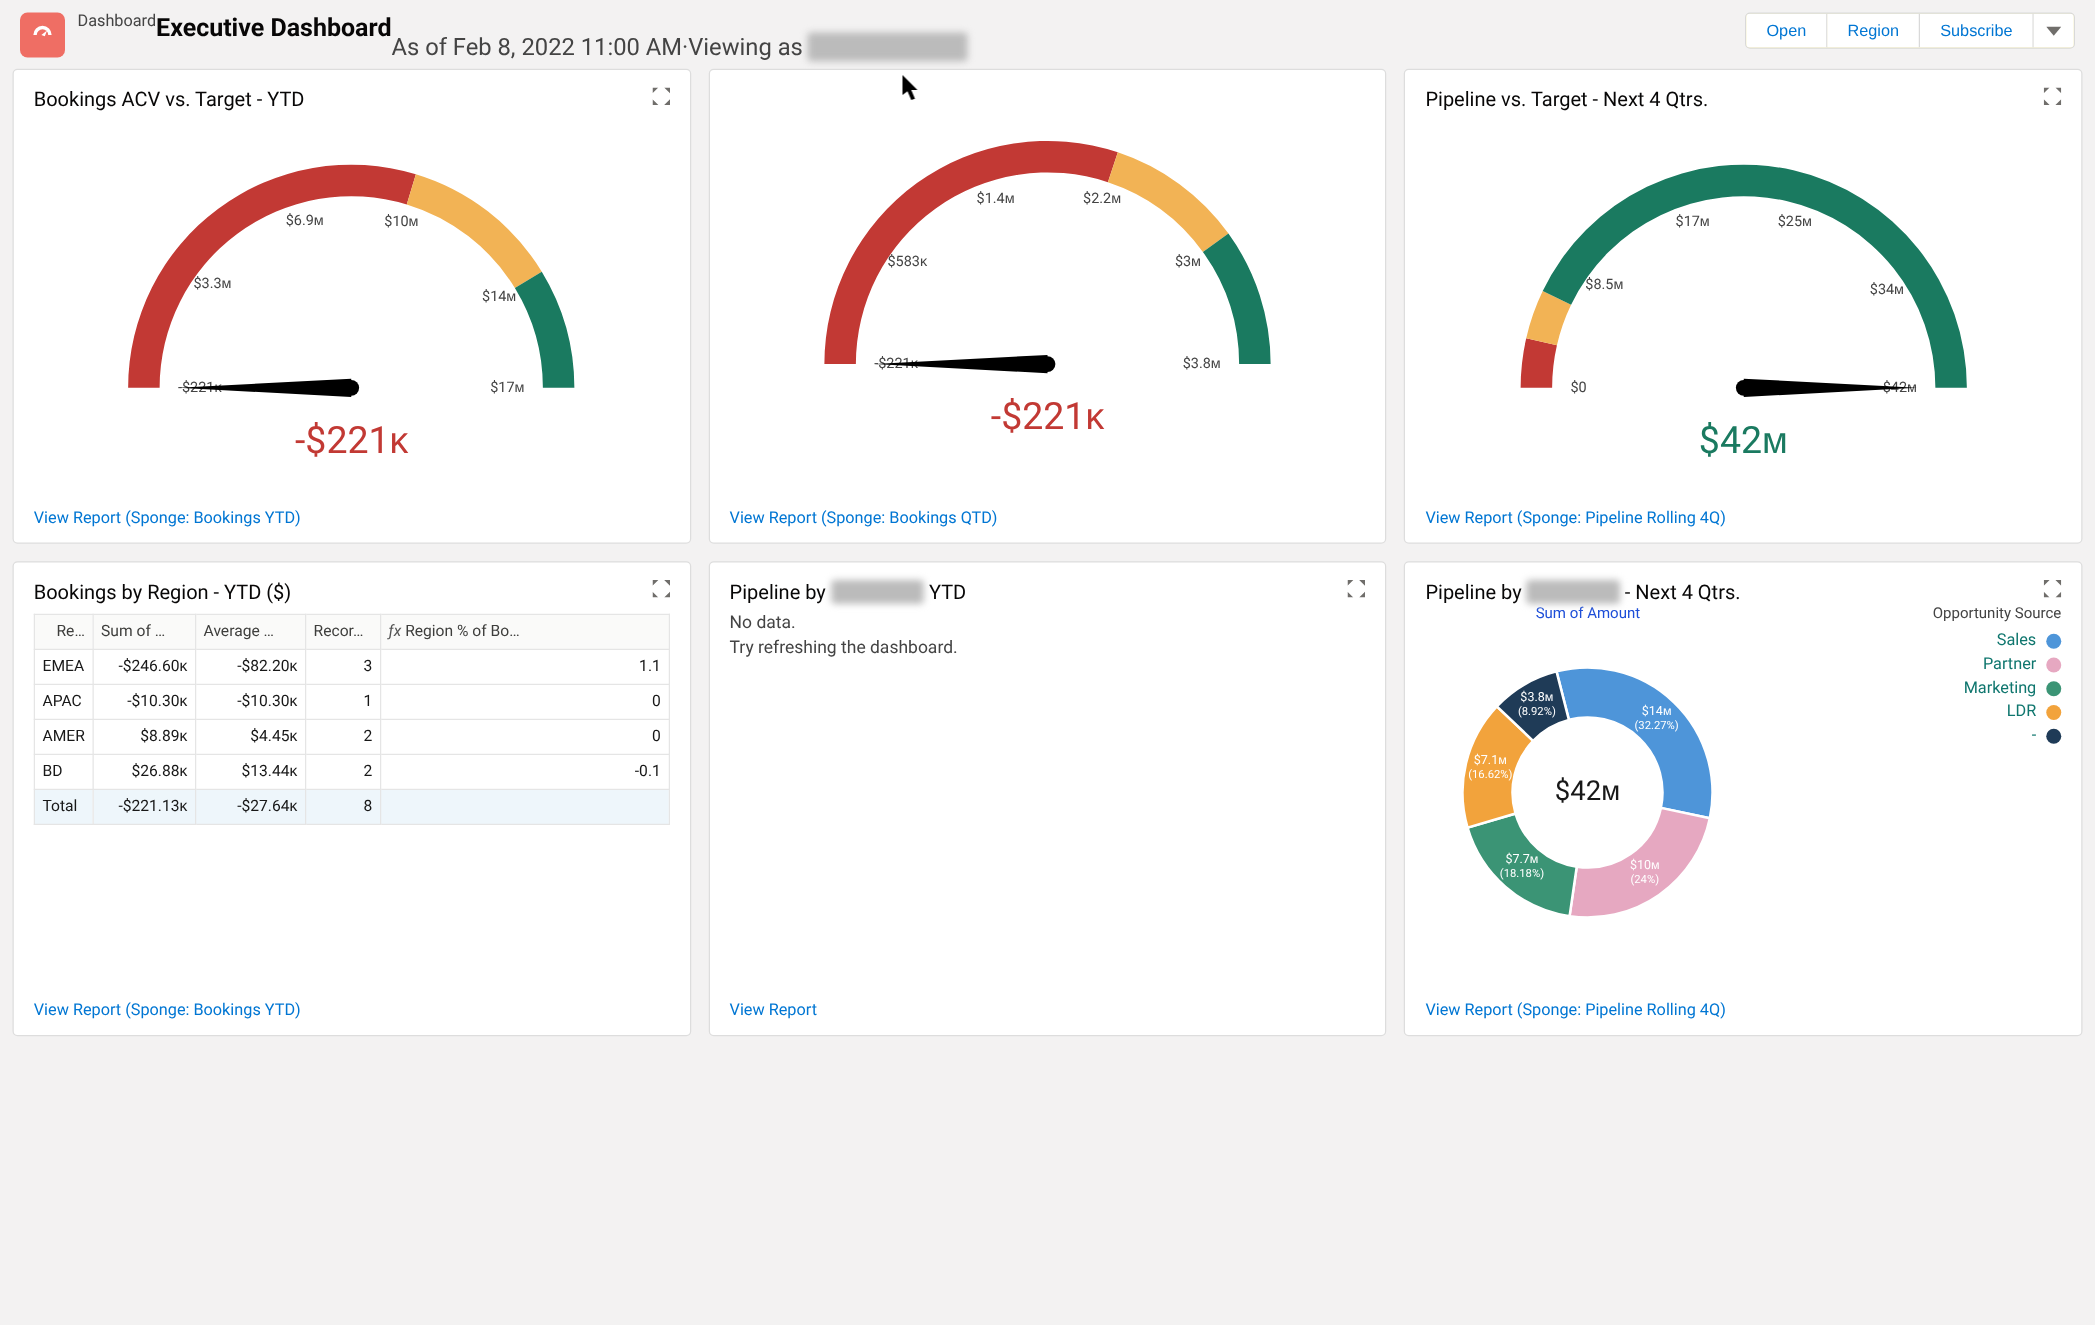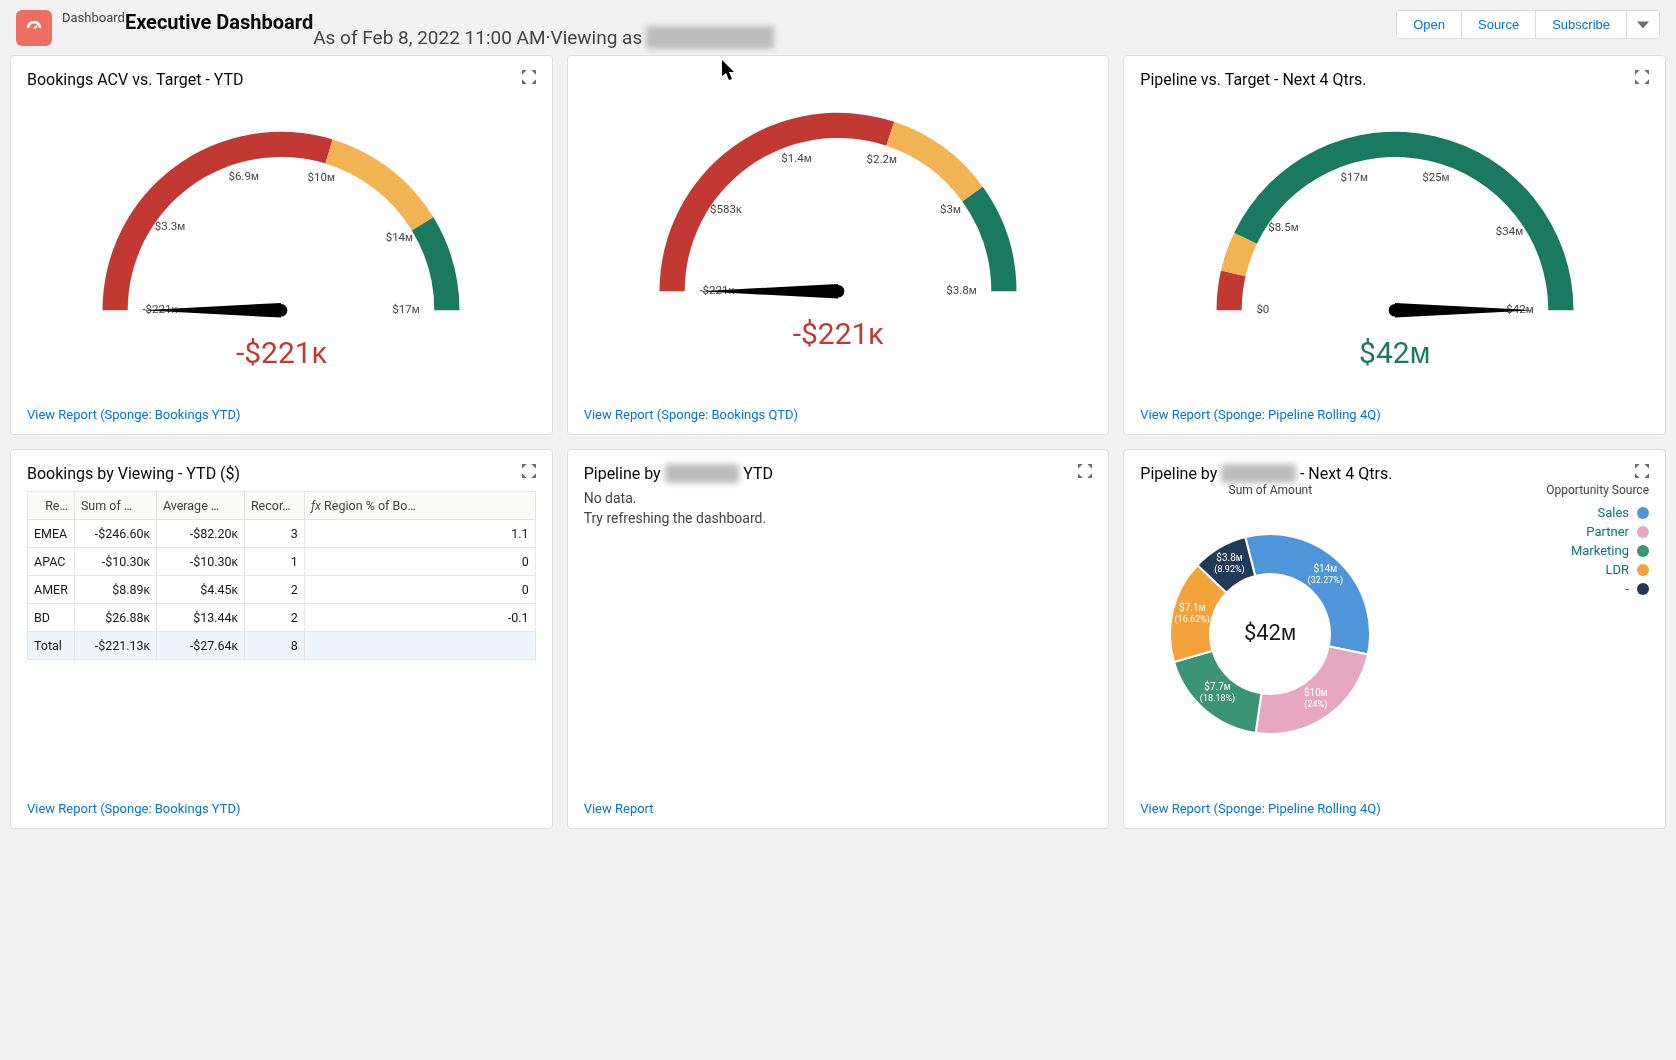--- a/index.html
+++ b/index.html
@@ -77,21 +77,21 @@
   .report-table .fx { font-style:italic; color:#555;}
   .report-table .total-row td { background:#eef6fb; font-weight:400;}
   .col-region{width:46px;} .col-sum{width:82px;} .col-avg{width:88px;} .col-rec{width:60px;} .col-pct{width:auto;}
 
   
   .no-data { color:#444; font-size:14px; align-self:flex-start; margin-top:6px; line-height:1.4;}
 
   
   .donut-row { display:flex; width:100%; gap:10px; align-items:flex-start; }
   .donut-svg { width: 260px; height:auto; }
-  .donut-title { font-size:12px; text-align:center; color:#404040; margin-bottom:2px;}
+  .donut-title { font-size:12px; text-align:center; color:#1d4ed8; margin-bottom:2px;}
   .legend { flex:1; }
   .legend-title { text-align:right; font-size:12px; color:#444; margin-bottom:6px;}
   .legend-item { display:flex; justify-content:flex-end; align-items:center; gap:8px; font-size:13px; color:#0f766e; padding:2px 0;}
   .swatch { width:12px; height:12px; border-radius:50%; display:inline-block; }
 
   .cursor { position:fixed; z-index:9999; pointer-events:none; }
 </style>
 </head>
 <body>
 
@@ -111,21 +111,21 @@
       <div class="page-title">Executive Dashboard</div>
       <div class="meta-line">
         <span>As of Feb 8, 2022 11:00 AM·Viewing as </span>
         <span class="blur">redacted user</span>
       </div>
     </div>
   </div>
   <div class="header-right">
     <div class="btn-group">
       <button class="btn">Open</button>
-      <button class="btn">Source</button>
+      <button class="btn">Region</button>
       <button class="btn">Subscribe</button>
       <button class="btn caret">
         <svg viewBox="0 0 10 6">
             <path d="M0 0 L5 6 L10 0 Z"></path>
           </svg>
       </button>
     </div>
   </div>
 </div>
 
@@ -208,21 +208,21 @@
             <circle cx="200" cy="205" r="6" fill="#000"></circle>
           </svg>
         <div class="gauge-value pos">$42ᴍ</div>
       </div>
     </div>
     <div class="card-footer"><a class="link">View Report (Sponge: Pipeline Rolling 4Q)</a></div>
   </div>
 
   <div class="card">
     <div class="card-header">
-      <div class="card-title">Bookings by Viewing - YTD ($)</div>
+      <div class="card-title">Bookings by Region - YTD ($)</div>
       <div class="expand-icon">
         <svg viewBox="0 0 12 12">
             <path d="M0 0h4L0 4zM12 0h-4l4 4zM0 12h4L0 8zM12 12h-4l4-4z"></path>
           </svg>
       </div>
     </div>
     <div class="card-body" style="align-items:stretch;">
       <table class="report-table">
         <thead>
           <tr>

